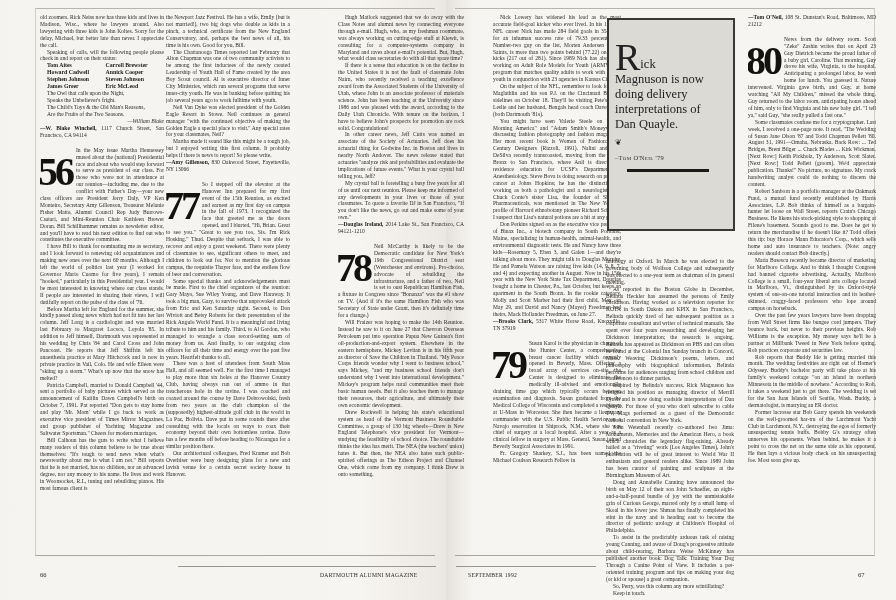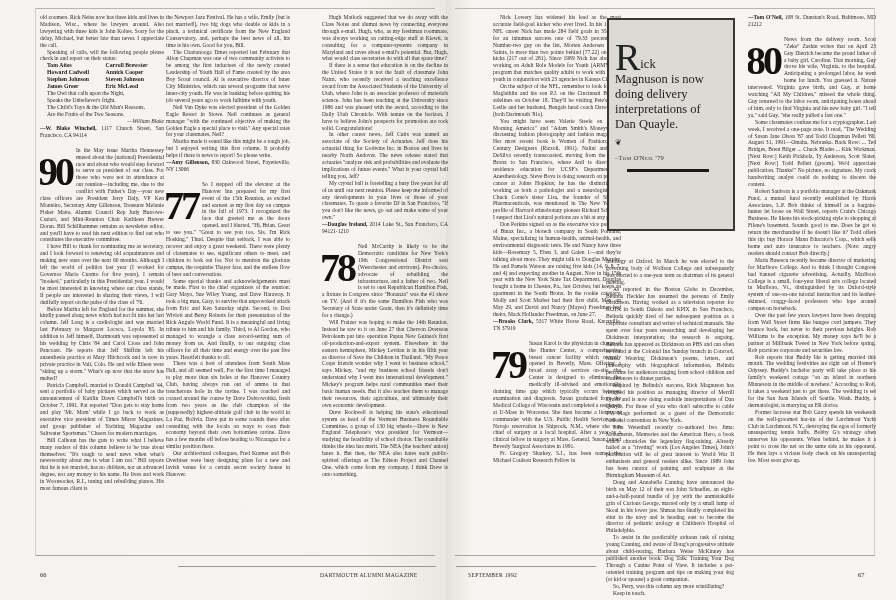--- a/index.html
+++ b/index.html
@@ -11,21 +11,21 @@
     .page-right { left: 446px; width: 450px; background: linear-gradient(to right, #e4e1db 0%, #f7f5f1 6%, #f7f5f1 100%); }
     .frame { position: absolute; border-top: 1px solid #b8b5ae; border-left: 1px solid #d2cfc8; }
     .frame-left { left: 35px; top: 8px; width: 400px; height: 548px; border-bottom: 1px solid #a8a59e; border-right: none; }
     .frame-right { left: 455px; top: 8px; width: 420px; height: 548px; border-right: 1px solid #d2cfc8; border-bottom: 1px solid #a8a59e; border-left: none; }
     .col { position: absolute; top: 14px; font-size: 5.55px; line-height: 6.9px; text-align: justify; hyphens: auto; color: #2e2b28; overflow: hidden; }
     .col p { text-indent: 7px; }
     .col p.noindent { text-indent: 0; }
     .col b { font-weight: bold; color: #1c1a18; }
     .c1 { left: 40px; width: 124px; height: 540px; }
     .c2 { left: 166px; width: 124px; height: 520px; }
-    .c3 { left: 322px; width: 126px; height: 540px; }
+    .c3 { left: 338px; width: 126px; height: 540px; }
     .c4 { left: 493px; width: 128px; height: 540px; }
     .c5 { left: 606px; width: 128px; height: 540px; top: 258px; }
     .c6 { left: 748px; width: 128px; height: 540px; }
     .names-grid { display: grid; grid-template-columns: 1fr 1fr; padding-left: 7px; font-weight: bold; font-size: 5.8px; line-height: 7px; color: #1c1a18; }
     .poem { padding-left: 7px; font-size: 5.6px; line-height: 6.9px; }
     .poem-attr { text-align: right; font-style: italic; }
     .sig { text-indent: 0 !important; }
     .year-block { position: relative; margin-top: 8px; }
     .year-num { float: left; font-family: "Liberation Serif", "DejaVu Serif", serif; font-weight: bold; font-size: 40px; line-height: 46px; margin: 2px 4px 0 -2px; color: #141210; letter-spacing: -3px; }
     .year-block p.first { text-indent: 0; }
@@ -70,21 +70,21 @@
     </div>
     <div class="poem">
       <div>The Owl that calls upon the Night,</div>
       <div>Speaks the Unbeliever's fright.</div>
       <div>The Child's Toys &amp; the Old Man's Reasons,</div>
       <div>Are the Fruits of the Two Seasons.</div>
       <div class="poem-attr">—William Blake</div>
     </div>
     <p class="sig"><b>—W. Blake Winchell,</b><span> 1117 Church Street, San Francisco, CA 94114</span></p>
     <div class="year-block">
-      <span class="year-num">90</span>
+      <span class="year-num">56</span>
       <p class="first">In the May issue Martha Hennessey mused about the (national) Presidential race and about who would step forward to serve as president of our class. For those who were not in attendance at our reunion—including me, due to the conflict with Father's Day—your new class officers are President Jerry Daly, VP Ken Monteiro, Secretary Amy Gillenson, Treasurer Melanie Fisher Matte, Alumni Council Rep Judy Burrows-Csatari, and Mini-Reunion Chair Kathleen Brewer Doran. Bill Schillhammer remains as newsletter editor, and you'll have to read his next edition to find out who constitutes the executive committee.</p>
       <p>I have Bill to thank for nominating me as secretary, and I look forward to renewing old acquaintances and making new ones over the next 60 months. Although I left the world of politics last year (I worked for Governor Mario Cuomo for five years), I remain "hooked," particularly in this Presidential year. I would be most interested in knowing where our class stands. If people are interested in sharing their views, I will dutifully report on the pulse of the class of '76.</p>
       <p>Before Martha left for England for the summer, she kindly passed along news which had not fit into her last column. Jeff Long is a cardiologist and was married last February to Margaret Locsco, Loyola '85. In addition to Jeff himself, Dartmouth was represented at his wedding by Chris '84 and Carol Cross and John Pancoast. He reports that Jeff Shiffrin left his anaesthesia practice at Mary Hitchcock and is now in private practice in Vail, Colo. He and wife Eileen were "skiing up a storm." What's up now that the snow has melted?</p>
       <p>Patricia Campbell, married to Donald Campbell '44, sent a portfolio of baby pictures which served as the announcement of Kaitlin Dawn Campbell's birth on October 7, 1991. Pat reported "Don gets to stay home and play 'Mr. Mom' while I go back to work as executive vice president of Times Mirror Magazines, and group publisher of Yachting Magazine and Saltwater Sportsman." Cheers for modern marriages.</p>
       <p>Bill Calhoun has the guts to write what I believe many readers of this column believe to be true about themselves: "It's tough to send news when what's newsworthy about me is what I am not." Bill reports that he is not married, has no children, nor an advanced degree, nor any money to his name. He lives and work in Woonsocket, R.I., tuning and rebuilding pianos. His most famous client is</p>
     </div>
   </div>
 
   <div class="col c2">
     <p class="noindent">the Newport Jazz Festival. He has a wife, Emily (but is not married!), two big dogs who double as kids in a pinch, a technical certificate from the New England Conservatory, and, perhaps the best news of all, his time is his own. Good for you, Bill.</p>

